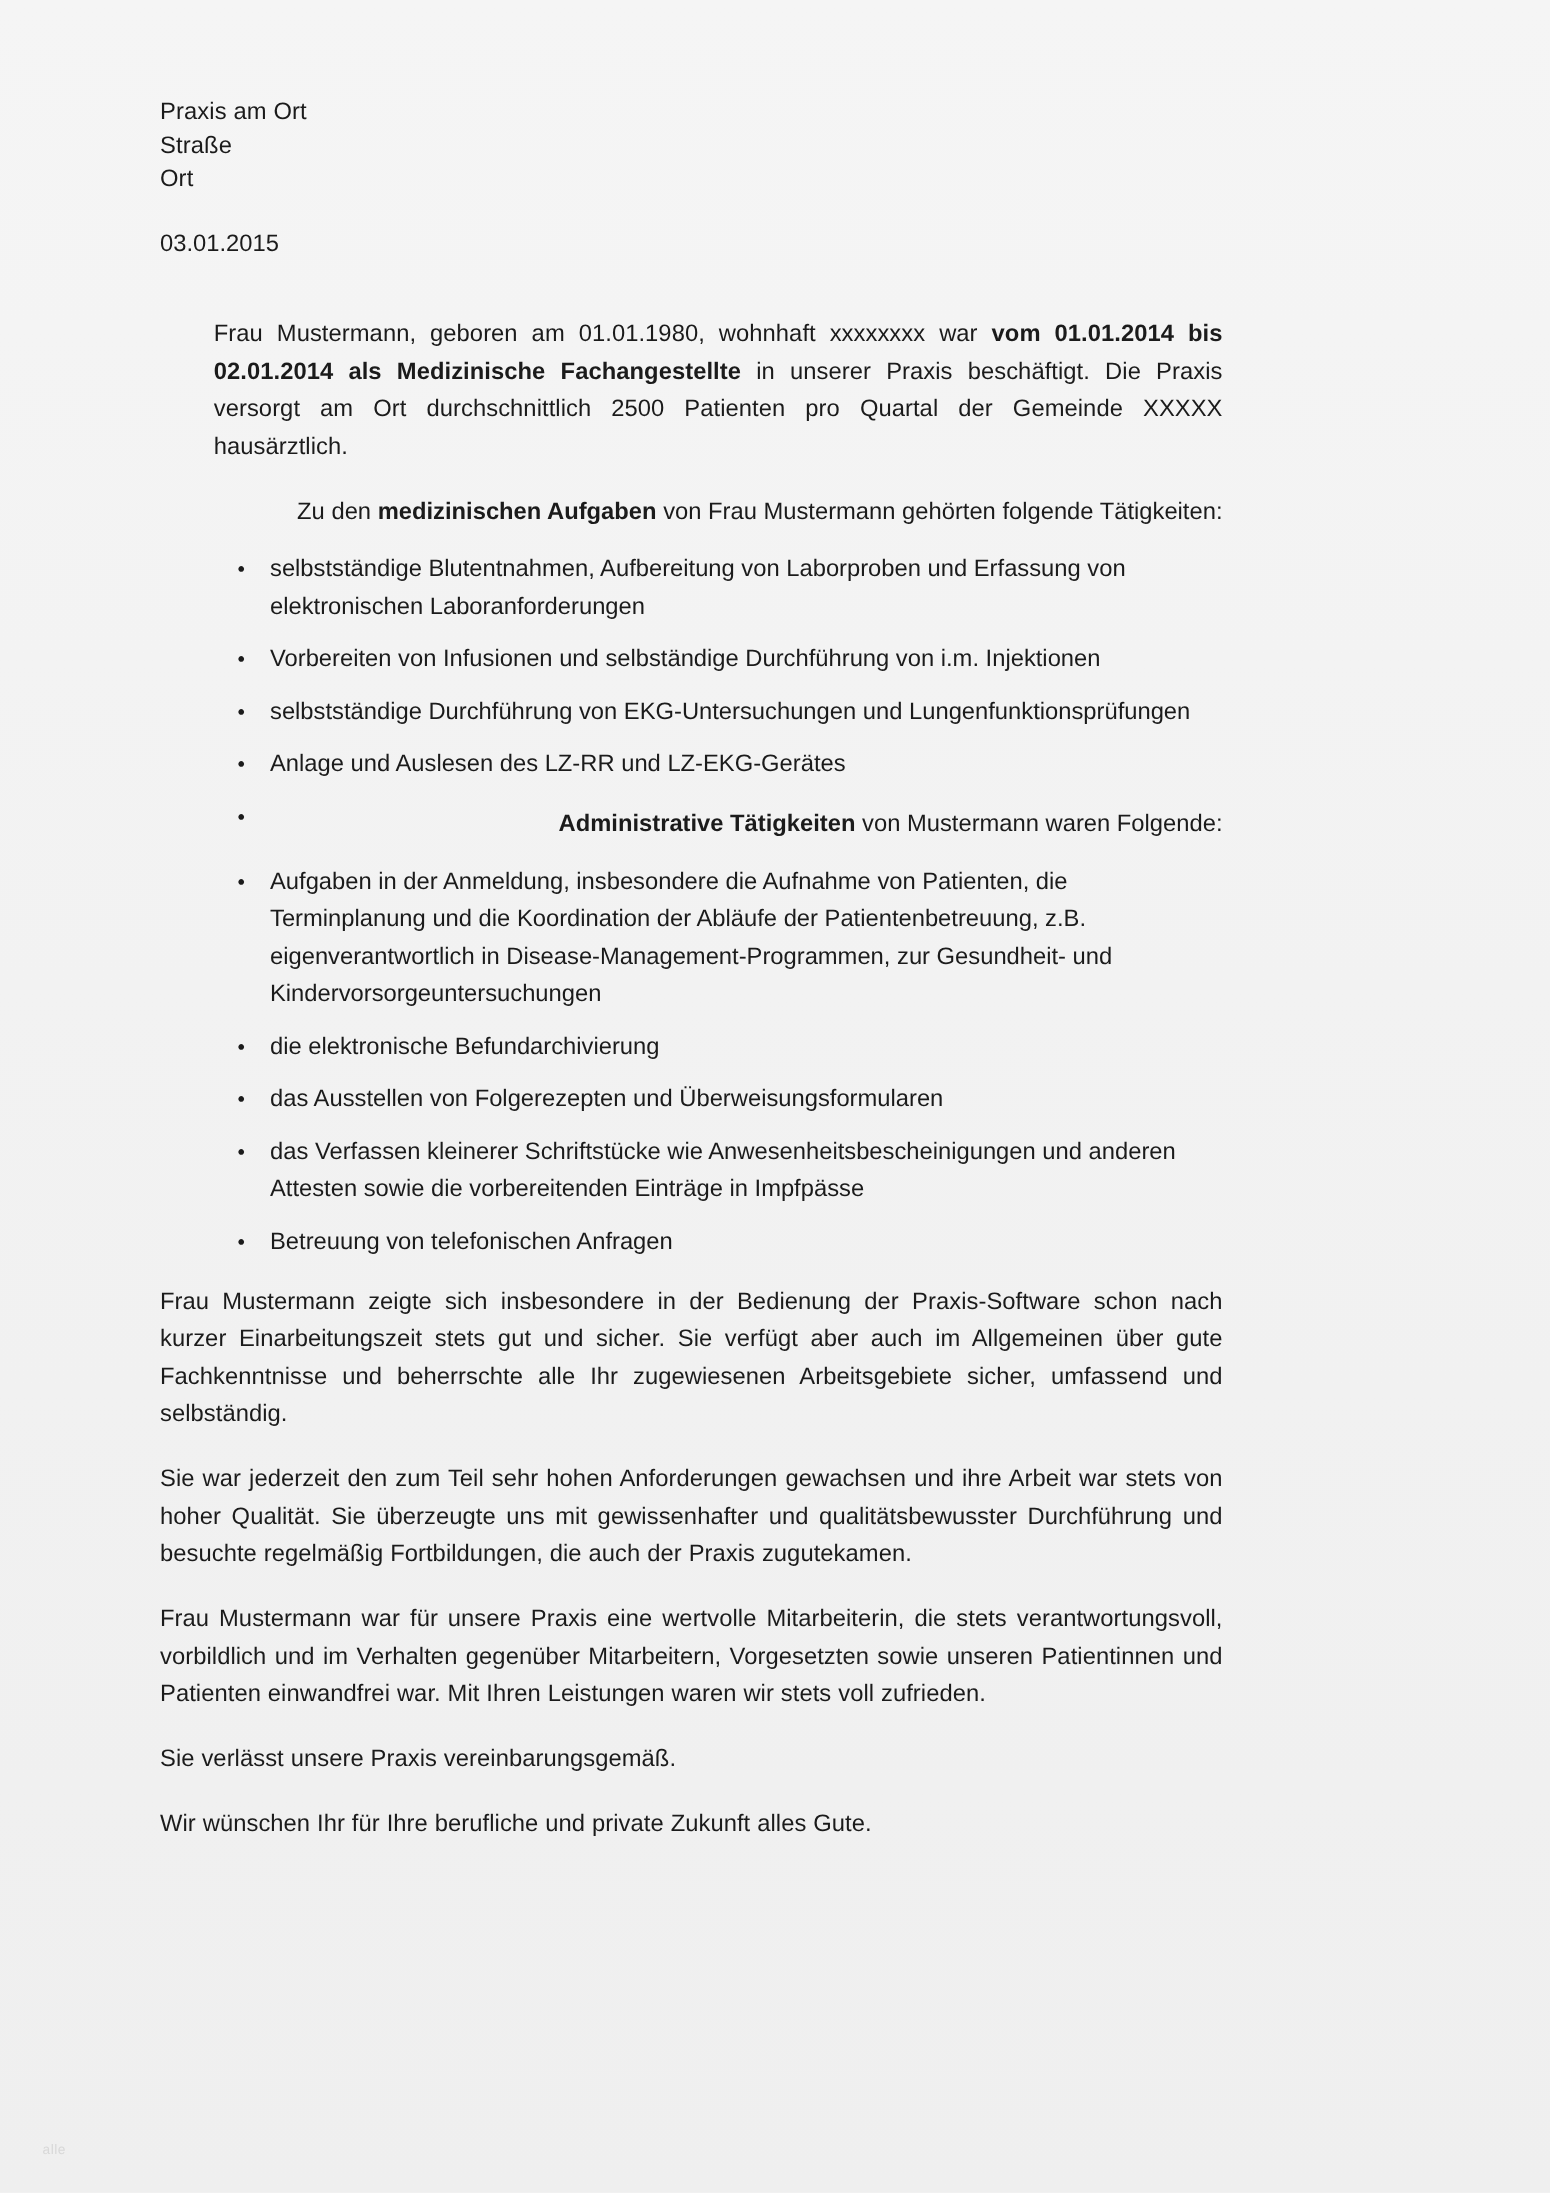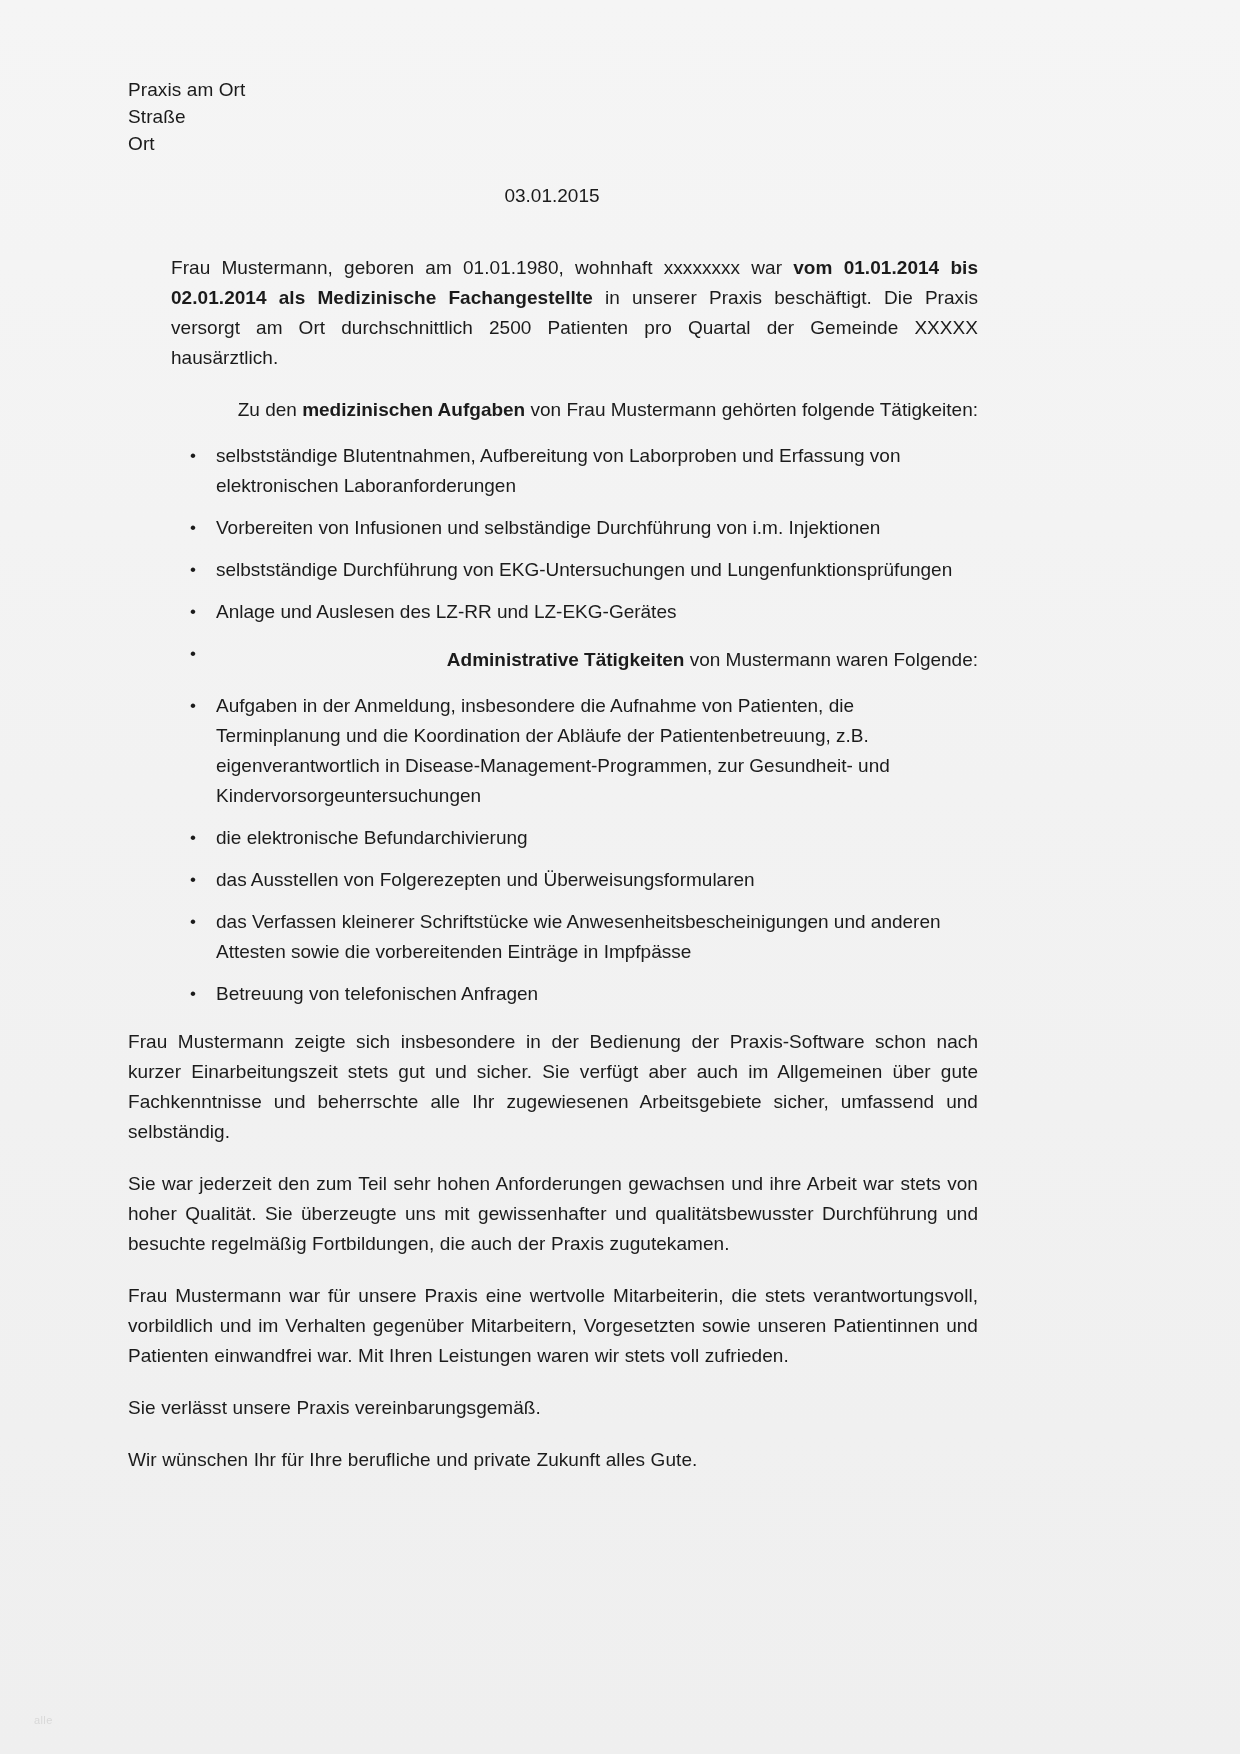--- a/index.html
+++ b/index.html
@@ -42,21 +42,21 @@
 
   .letterhead {
     font-size: 19px;
     line-height: 27px;
     letter-spacing: 0.1px;
   }
   .letterhead div { white-space: nowrap; }
 
   .date-row {
     margin-top: 26px;
-    text-align: center;
+    text-align: left;
     font-size: 19px;
     line-height: 26px;
     padding-right: 2px;
   }
 
   p.body-par {
     font-size: 19px;
     line-height: 30px;
     text-align: justify;
     margin: 0 0 22px 0;

